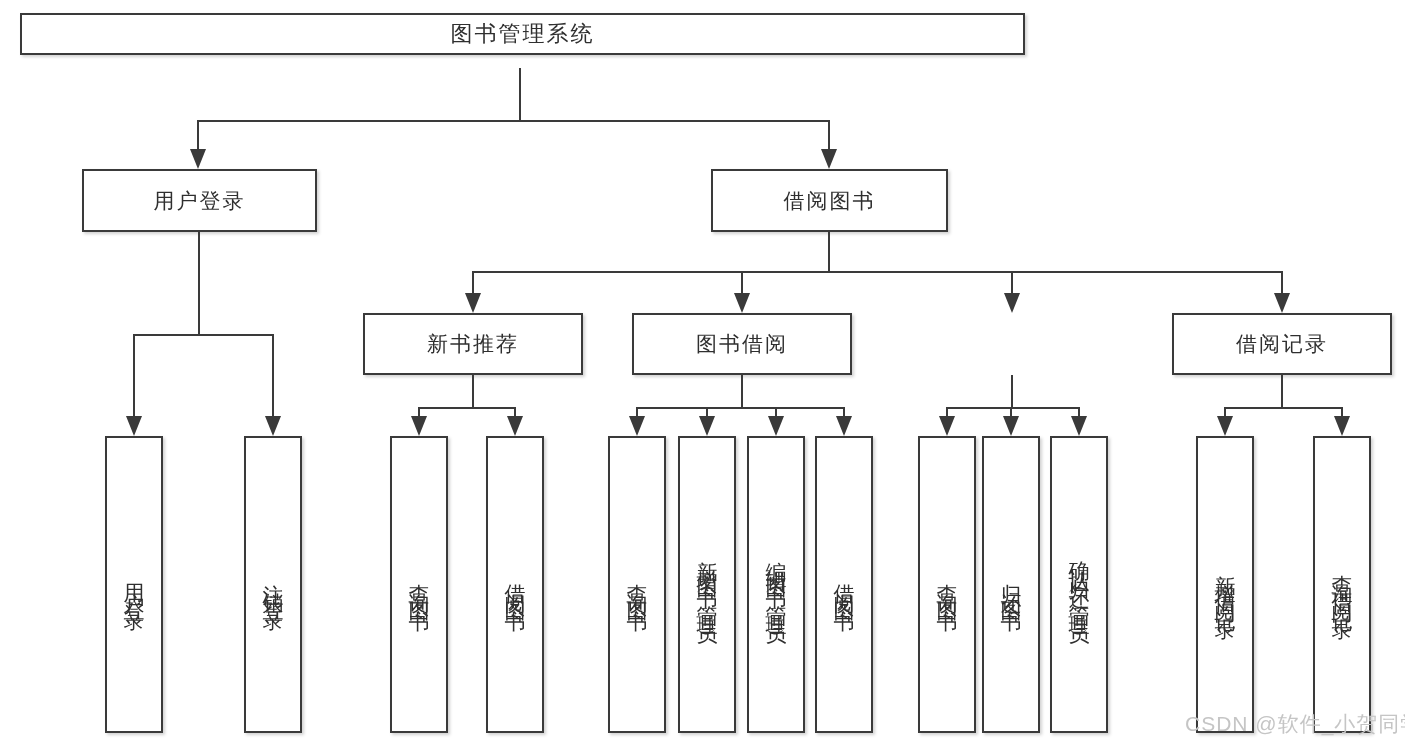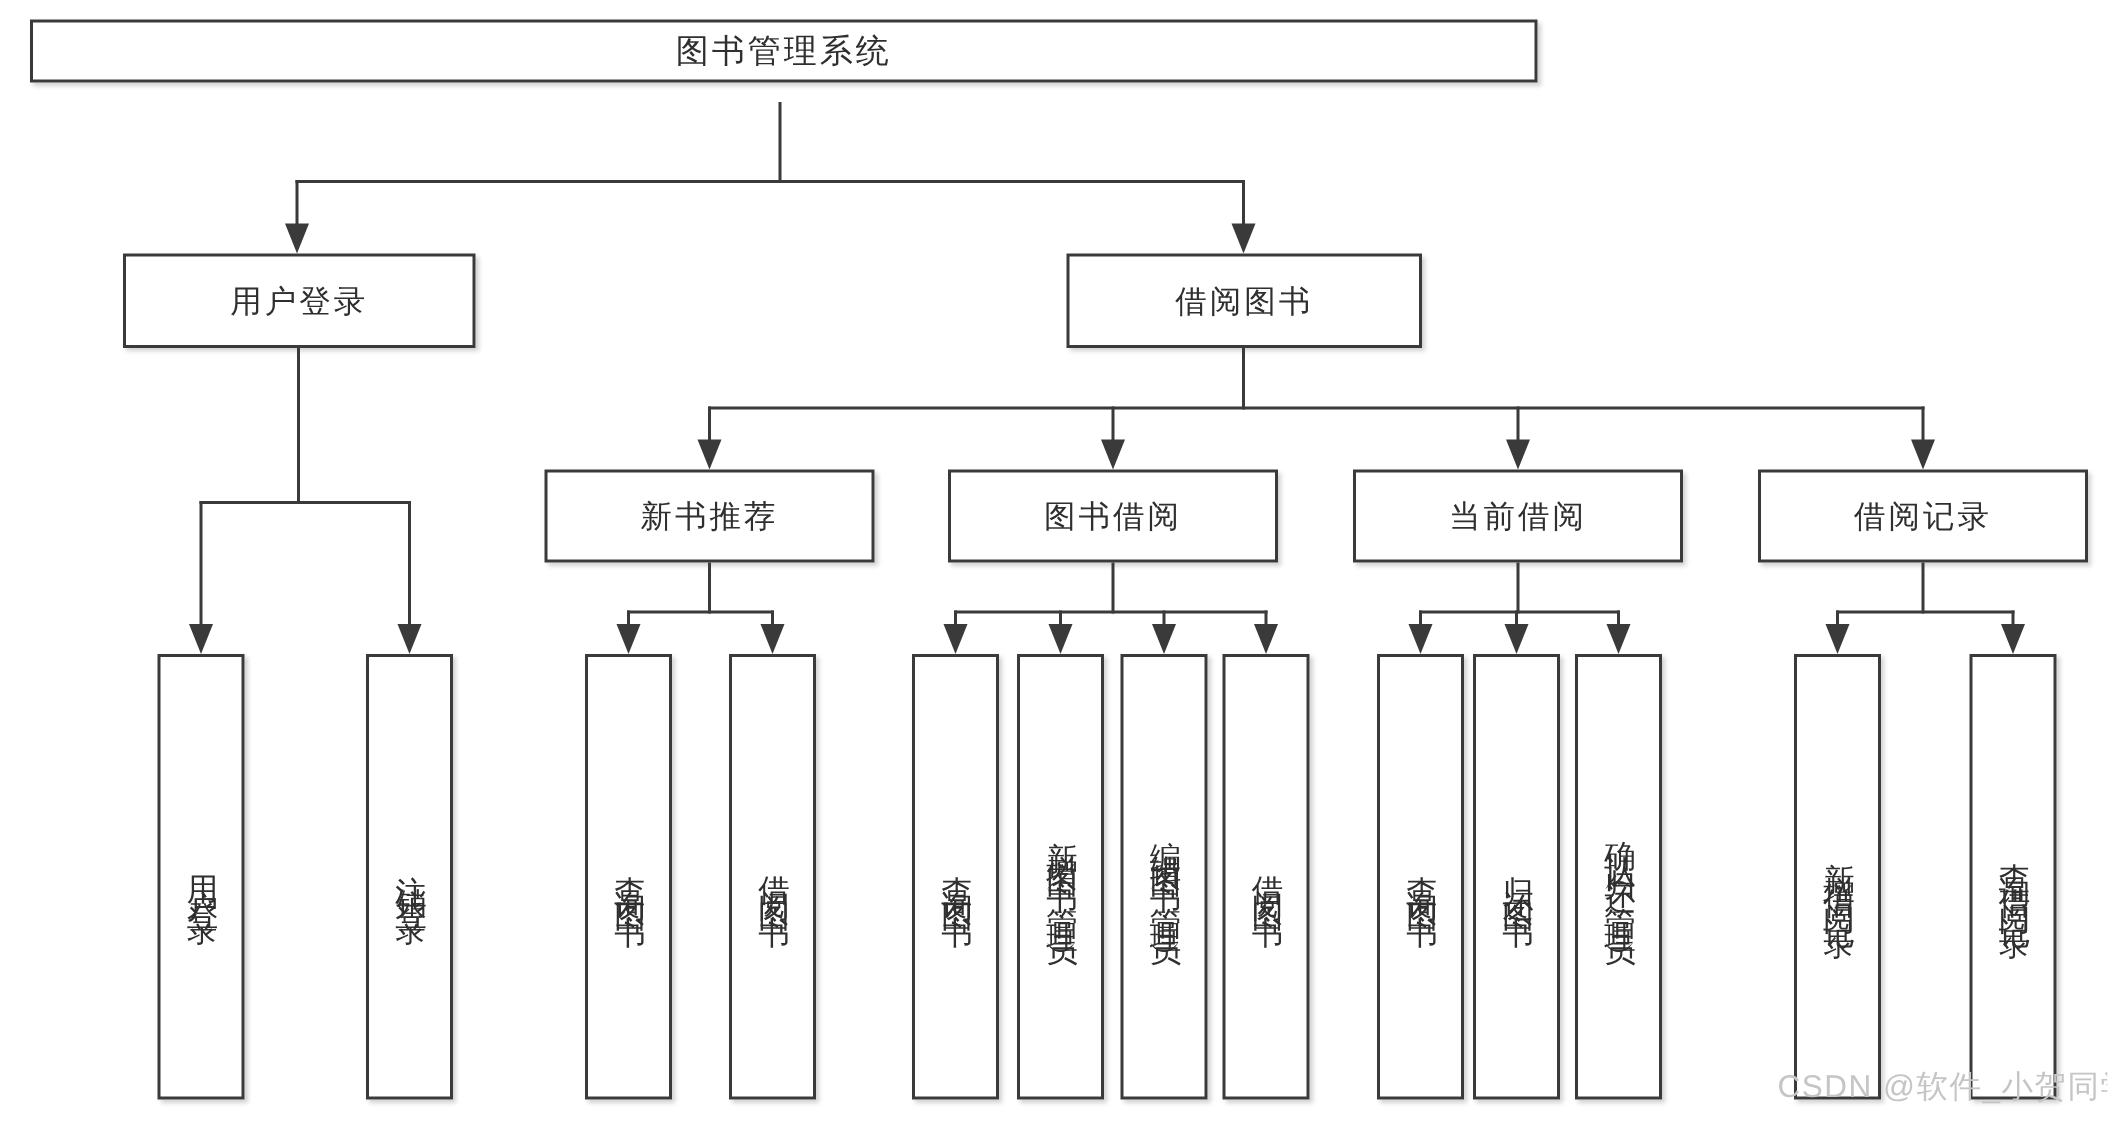--- a/index.html
+++ b/index.html
@@ -87,21 +87,20 @@
   <div class="ah" style="left:465px;top:293px"></div>
   <div class="vl" style="left:741px;top:271px;height:24px"></div>
   <div class="ah" style="left:734px;top:293px"></div>
   <div class="vl" style="left:1011px;top:271px;height:24px"></div>
   <div class="ah" style="left:1004px;top:293px"></div>
   <div class="vl" style="left:1281px;top:271px;height:24px"></div>
   <div class="ah" style="left:1274px;top:293px"></div>
 
   <div class="box h" style="left:632px;top:313px;width:220px;height:62px">图书借阅</div>
   <div class="box h" style="left:363px;top:313px;width:220px;height:62px">新书推荐</div>
-  <div class="box h" style="left:902px;top:313px;width:220px;height:62px">当前借阅</div>
   <div class="box h" style="left:1172px;top:313px;width:220px;height:62px">借阅记录</div>
 
   <div class="vl" style="left:472px;top:375px;height:34px"></div>
   <div class="vl" style="left:741px;top:375px;height:34px"></div>
   <div class="vl" style="left:1011px;top:375px;height:34px"></div>
   <div class="vl" style="left:1281px;top:375px;height:34px"></div>
 
   <div class="hl" style="left:418px;top:407px;width:98px"></div>
   <div class="vl" style="left:418px;top:407px;height:11px"></div>
   <div class="ah" style="left:411px;top:416px"></div>

